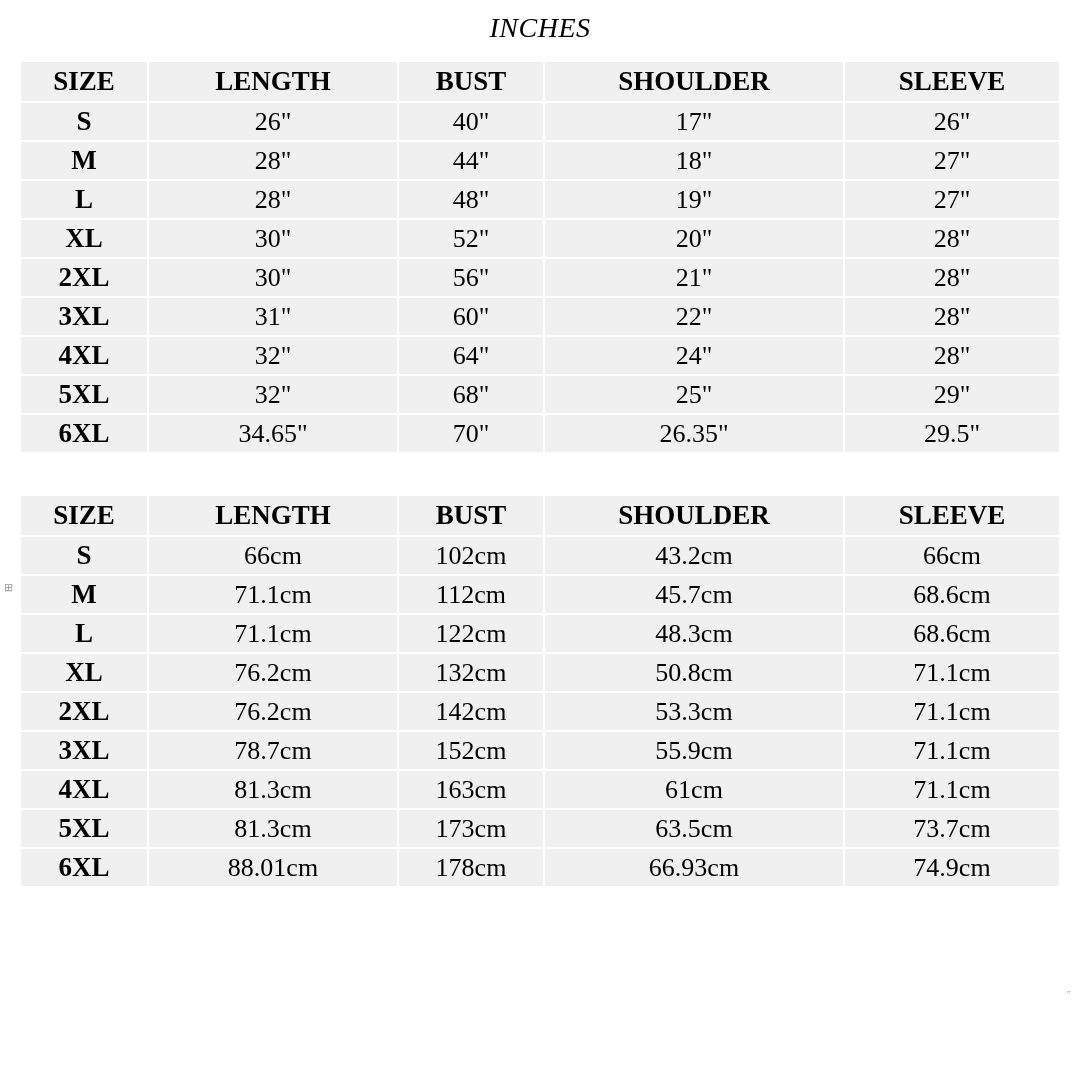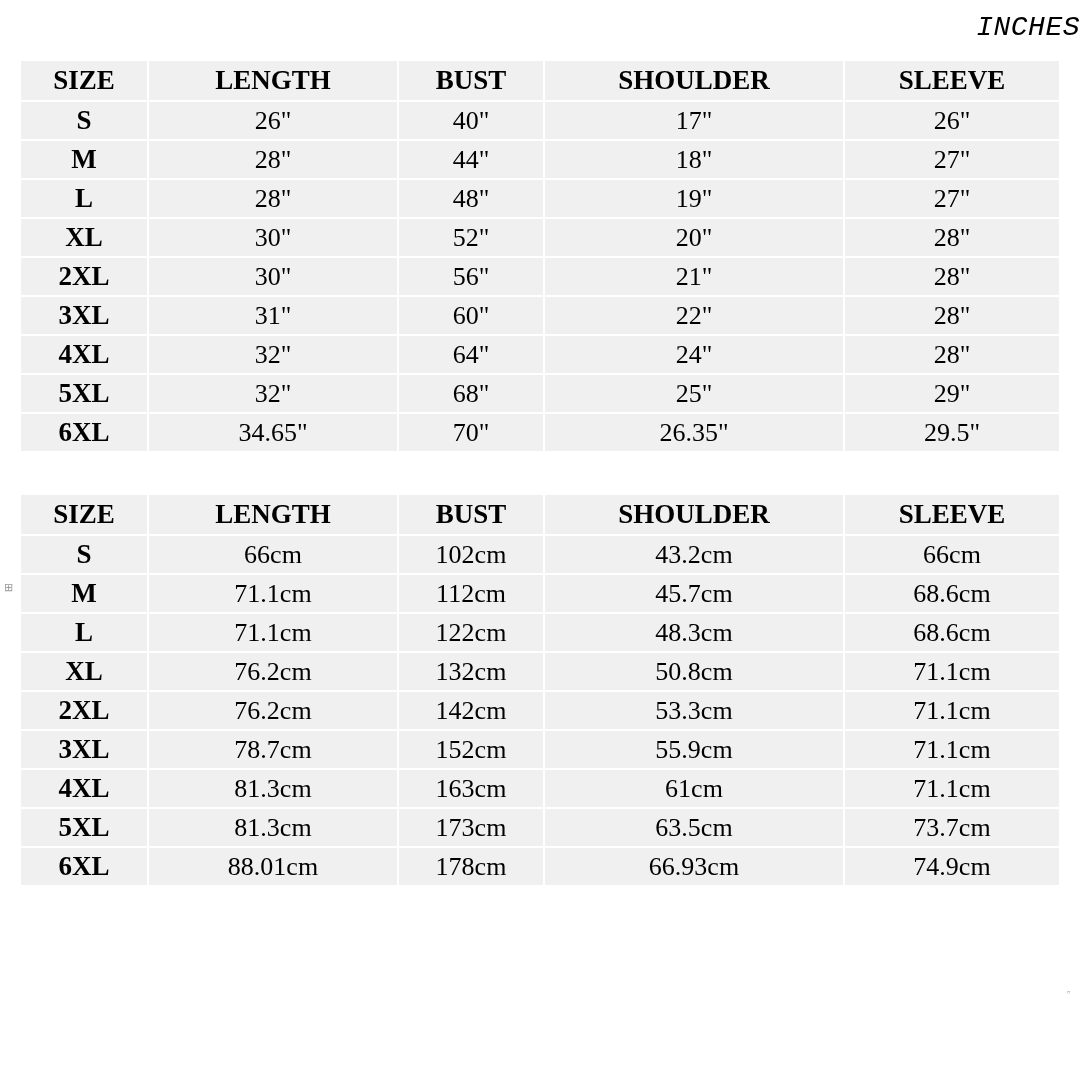--- a/index.html
+++ b/index.html
@@ -26,24 +26,24 @@
     font-weight: bold;
     font-size: 76px;
     line-height: 1;
     letter-spacing: -1px;
     text-align: center;
     margin: 18px 0 0 0;
     padding: 0 10px;
     white-space: nowrap;
   }
   .unit-label {
-    font-family: Liberation Mono, monospace;
+    font-family: Liberation Serif, serif;
     font-style: italic;
     font-size: 28px;
-    text-align: right;
+    text-align: center;
     margin: 12px 0 6px 0;
     letter-spacing: 0.5px;
   }
   table.size-table {
     width: 1040px;
     margin: 16px auto;
     border-collapse: collapse;
     table-layout: fixed;
   }
   table.size-table th,

